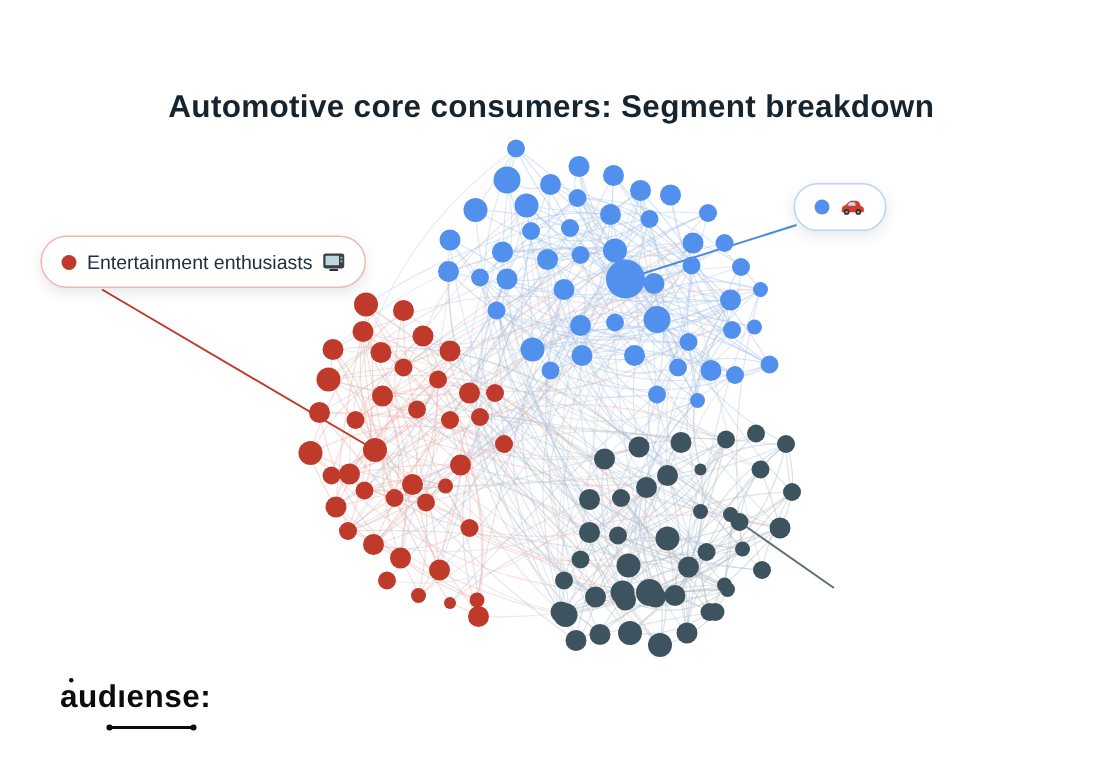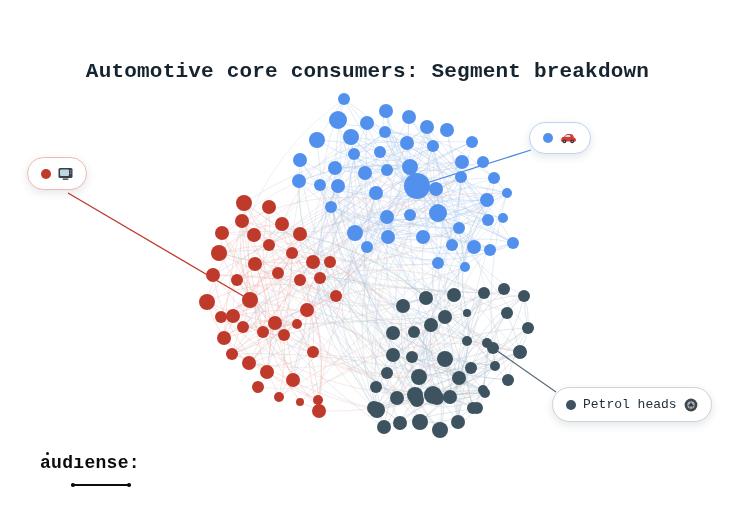--- a/index.html
+++ b/index.html
@@ -1,27 +1,27 @@
 <!DOCTYPE html>
 <html><head>
 <meta charset="utf-8">
 <style>
   html,body{margin:0;padding:0;background:#fff;}
   .stage{position:relative;width:735px;height:513px;background:#ffffff;overflow:hidden;
-         font-family:Liberation Mono, monospace;}
+         font-family:Liberation Sans, sans-serif;}
   .chart-title{position:absolute;top:46px;left:0;right:0;text-align:center;
          font-size:21px;font-weight:bold;color:#16242f;letter-spacing:.2px;}
   #net{position:absolute;left:0;top:0;z-index:1;}
   .pill{position:absolute;z-index:2;display:flex;align-items:center;gap:7px;
         background:#fff;border:1px solid #ddd;border-radius:18px;padding:9px 13px;
         font-size:13px;color:#20303c;white-space:nowrap;
         box-shadow:0 3px 9px rgba(30,50,70,.12);}
   .pill .dot{width:10px;height:10px;border-radius:50%;flex:0 0 auto;}
   .pill svg{display:block;flex:0 0 auto;}
-  .logo{position:absolute;left:40px;top:453px;font-size:18px;font-weight:bold;
+  .logo{position:absolute;left:40px;top:453px;font-size:21px;font-weight:bold;
         color:#0c0c0c;letter-spacing:.3px;z-index:2;}
   .logo-overdot{position:absolute;left:6px;top:-1px;width:3.4px;height:3.4px;
         border-radius:50%;background:#0c0c0c;}
   .logo-underline{position:absolute;left:33px;top:31px;width:56px;height:1.6px;background:#0c0c0c;}
   .logo-underline::before,.logo-underline::after{content:'';position:absolute;top:-1px;
         width:3.6px;height:3.6px;border-radius:50%;background:#0c0c0c;}
   .logo-underline::before{left:-2px}
   .logo-underline::after{right:-2px}
 </style>
 </head>
@@ -656,20 +656,21 @@
         <circle cx="450" cy="397" r="7" fill="#3d5360"></circle>
         <circle cx="473" cy="408" r="6" fill="#3d5360"></circle>
         <circle cx="485" cy="393" r="5" fill="#3d5360"></circle>
         <circle cx="493" cy="348" r="6" fill="#3d5360"></circle>
         <circle cx="377" cy="410" r="8" fill="#3d5360"></circle>
       </g>
     </svg>
 
   <div class="pill" style="left: 27px; top: 157px; border-color: rgb(242, 184, 176);">
     <span class="dot" style="background: rgb(192, 58, 43);"></span>
+    <span>Entertainment enthusiasts</span>
     <span>
       <svg width="15" height="13" viewBox="0 0 15 13">
         <rect x="0.5" y="1" width="14" height="10" rx="1.6" fill="#3a4045"></rect>
         <rect x="2" y="2.5" width="9" height="6.4" rx="0.8" fill="#bcd6e2"></rect>
         <rect x="11.8" y="3" width="1.6" height="1.6" rx="0.8" fill="#8d969c"></rect>
         <rect x="11.8" y="5.4" width="1.6" height="1.6" rx="0.8" fill="#8d969c"></rect>
         <rect x="4.5" y="11.4" width="6" height="1.3" rx="0.6" fill="#2c3136"></rect>
       </svg>
     </span>
   </div>
@@ -681,36 +682,20 @@
         <path d="M1 8.6 L1.7 5.6 Q4.4 4.9 5.6 2.9 Q6.3 1.9 7.7 1.9 L10.8 1.9 Q12.6 1.9 13.3 3.8 L13.9 5.4 Q15.9 5.9 15.9 7.4 L15.9 8.8 Q15.9 9.5 15.2 9.5 L1.8 9.5 Q1 9.5 1 8.6 Z" fill="#d63b30"></path>
         <path d="M6.3 2.9 L9.9 2.9 L10.5 5.1 L5 5.1 Z" fill="#bfe0f2"></path>
         <circle cx="4.4" cy="9.3" r="1.9" fill="#2b2f33"></circle>
         <circle cx="12.2" cy="9.3" r="1.9" fill="#2b2f33"></circle>
         <circle cx="4.4" cy="9.3" r="0.8" fill="#9aa2a8"></circle>
         <circle cx="12.2" cy="9.3" r="0.8" fill="#9aa2a8"></circle>
       </svg>
     </span>
   </div>
 
-  <div class="pill" style="left: 552px; top: 387px; border-color: rgb(204, 211, 217);">
-    <span class="dot" style="background: rgb(61, 83, 96);"></span>
-    <span>Petrol heads</span>
-    <span>
-      <svg width="14" height="14" viewBox="0 0 14 14">
-        <circle cx="7" cy="7" r="6.4" fill="#3f464c"></circle>
-        <circle cx="7" cy="7" r="3.7" fill="#aab2b9"></circle>
-        <path d="M7 3.3 L7.7 6.3 L6.3 6.3 Z" fill="#31373c"></path>
-        <path d="M10.6 8.2 L7.8 7.2 L8.4 6 Z" fill="#31373c"></path>
-        <path d="M3.4 8.2 L6.2 7.2 L5.6 6 Z" fill="#31373c"></path>
-        <path d="M8.8 10.4 L7.3 7.8 L8.6 7.4 Z" fill="#31373c"></path>
-        <path d="M5.2 10.4 L6.7 7.8 L5.4 7.4 Z" fill="#31373c"></path>
-        <circle cx="7" cy="7" r="1.4" fill="#31373c"></circle>
-      </svg>
-    </span>
-  </div>
 
   <div class="logo">
     <span>audıense:</span>
     <span class="logo-overdot"></span>
     <span class="logo-underline"></span>
   </div>
 
 </div>
 
 </body></html>

